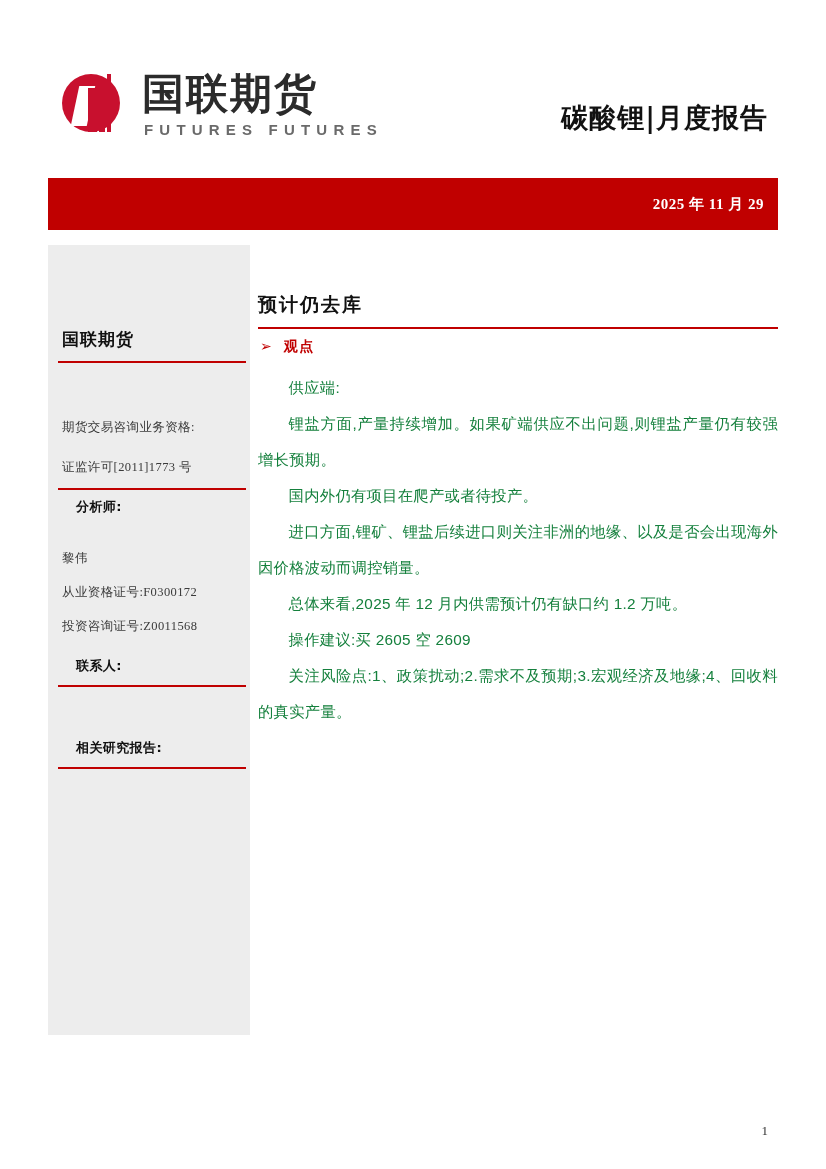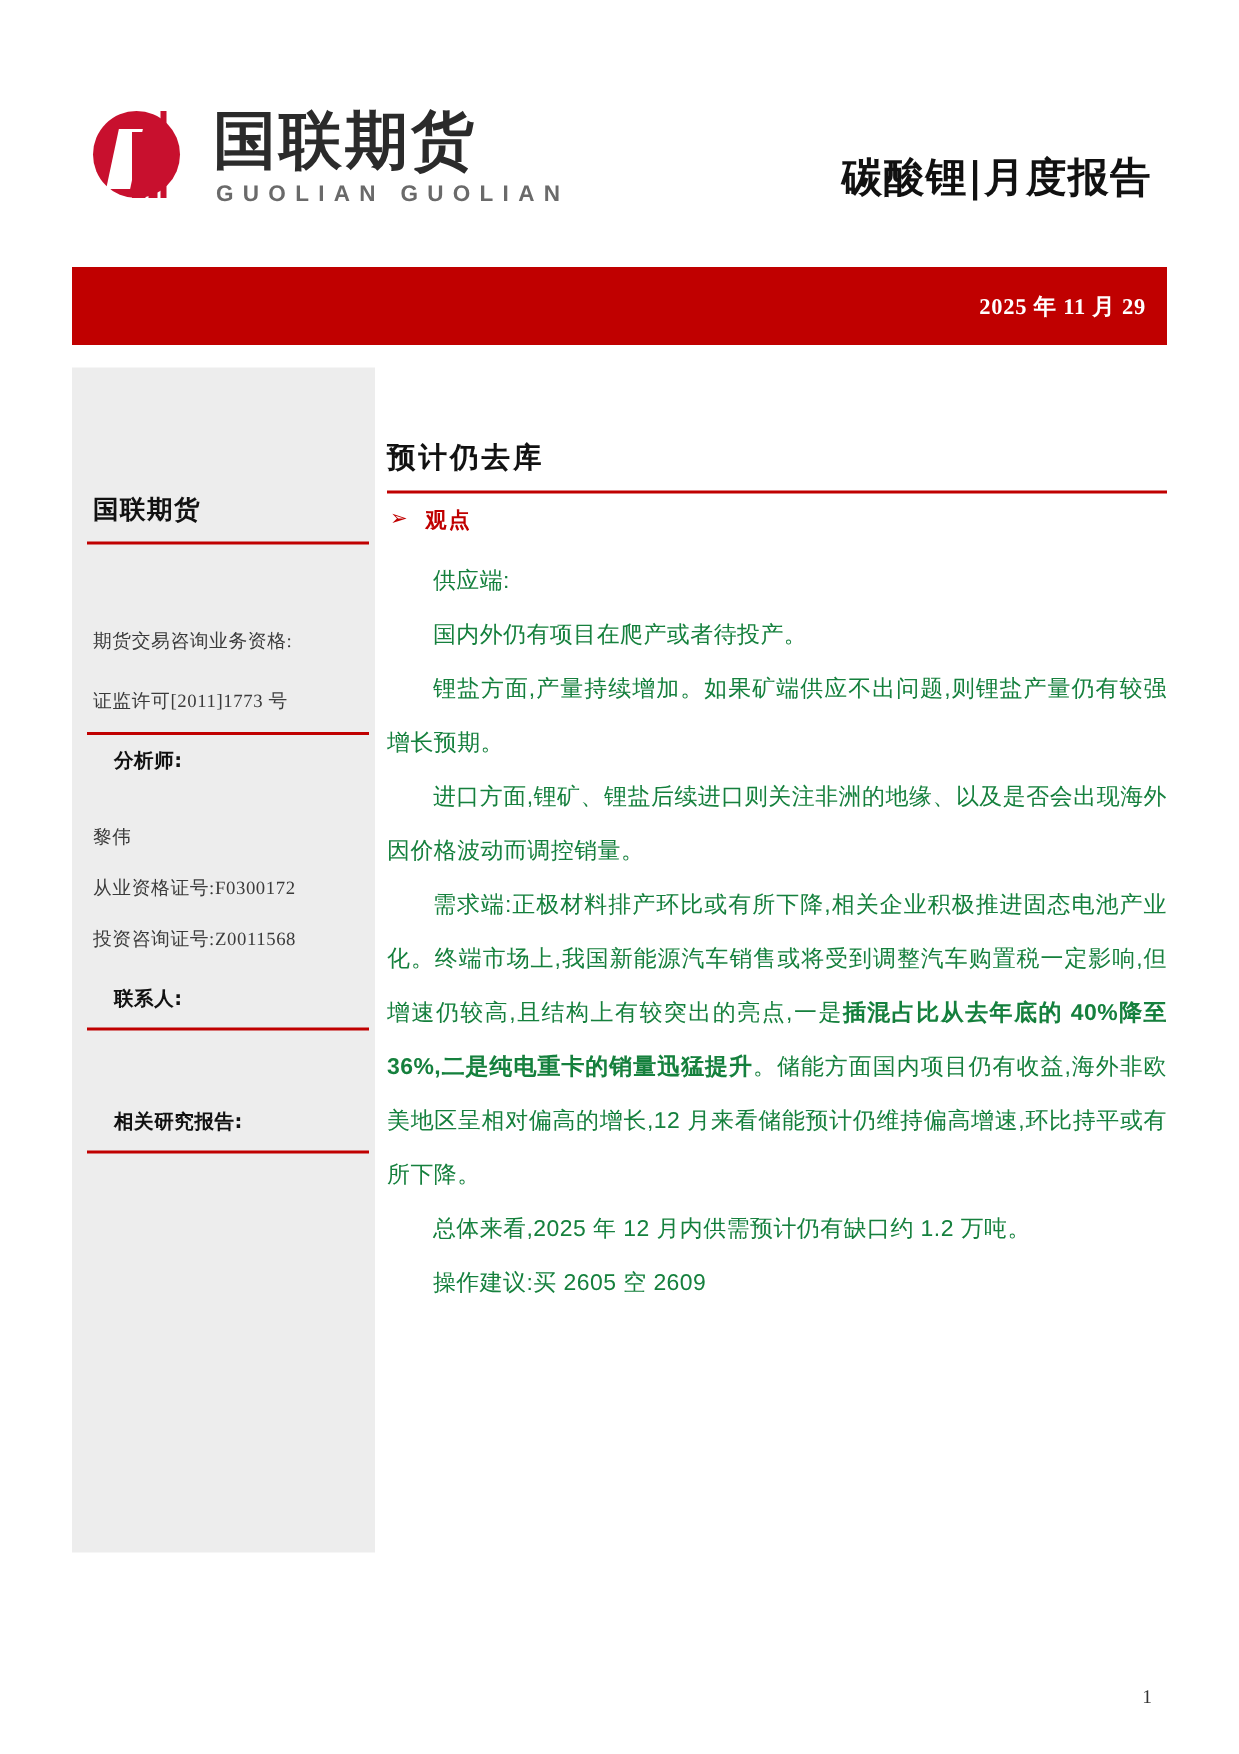--- a/index.html
+++ b/index.html
@@ -263,21 +263,21 @@
   <div class="logo-block">
     <div class="logo-mark">
       <div class="disc"></div>
       <div class="notch"></div>
       <div class="bar b1"></div>
       <div class="bar b2"></div>
       <div class="bar b3"></div>
     </div>
     <div class="logo-text">
       <span class="logo-cn">国联期货</span>
-      <span class="logo-en">GUOLIAN GUOLIAN</span>
+      <span class="logo-en">FUTURES FUTURES</span>
     </div>
   </div>
 
   <div class="masthead-right">碳酸锂|月度报告</div>
 </div>
 
 <div class="banner">
   <div class="banner-date">2025 年 11 月 29</div>
 </div>
 
@@ -304,22 +304,22 @@
   <div class="main-title">预计仍去库</div>
   <div class="main-rule"></div>
 
   <div class="section-head">
     <span class="tri-bullet">➢</span>
     <span class="section-label">观点</span>
   </div>
 
   <div class="body-text">
     <p>供应端:</p>
+    <p>锂盐方面,产量持续增加。如果矿端供应不出问题,则锂盐产量仍有较强增长预期。</p>
     <p>国内外仍有项目在爬产或者待投产。</p>
-    <p>锂盐方面,产量持续增加。如果矿端供应不出问题,则锂盐产量仍有较强增长预期。</p>
     <p>进口方面,锂矿、锂盐后续进口则关注非洲的地缘、以及是否会出现海外因价格波动而调控销量。</p>
-    <p><span>需求端:正极材料排产环比或有所下降,相关企业积极推进固态电池产业化。终端市场上,我国新能源汽车销售或将受到调整汽车购置税一定影响,但增速仍较高,且结构上有较突出的亮点,一是</span><b>插混占比从去年底的 40%降至 36%,二是纯电重卡的销量迅猛提升</b><span>。储能方面国内项目仍有收益,海外非欧美地区呈相对偏高的增长,12 月来看储能预计仍维持偏高增速,环比持平或有所下降。</span></p>
     <p>总体来看,2025 年 12 月内供需预计仍有缺口约 1.2 万吨。</p>
     <p>操作建议:买 2605 空 2609</p>
+    <p>关注风险点:1、政策扰动;2.需求不及预期;3.宏观经济及地缘;4、回收料的真实产量。</p>
   </div>
 </div>
 
 <div class="page-num">1</div>
 
 </body></html>

